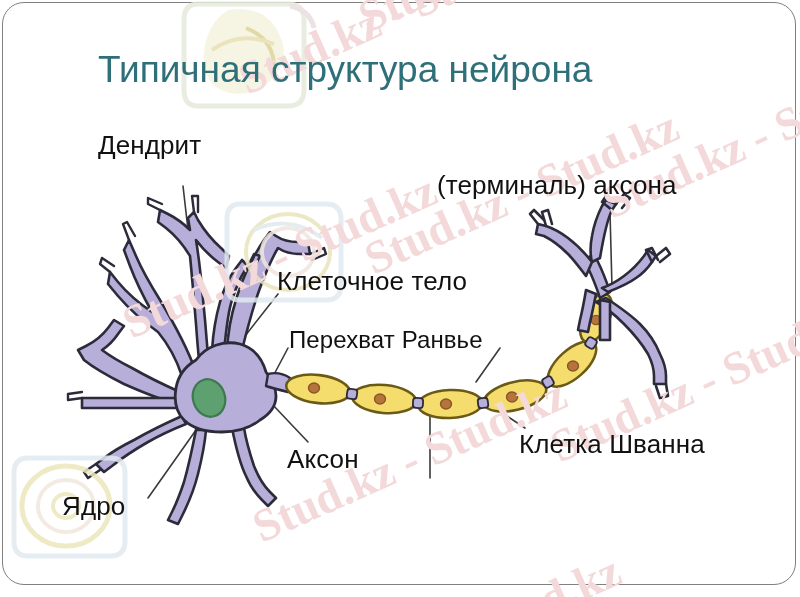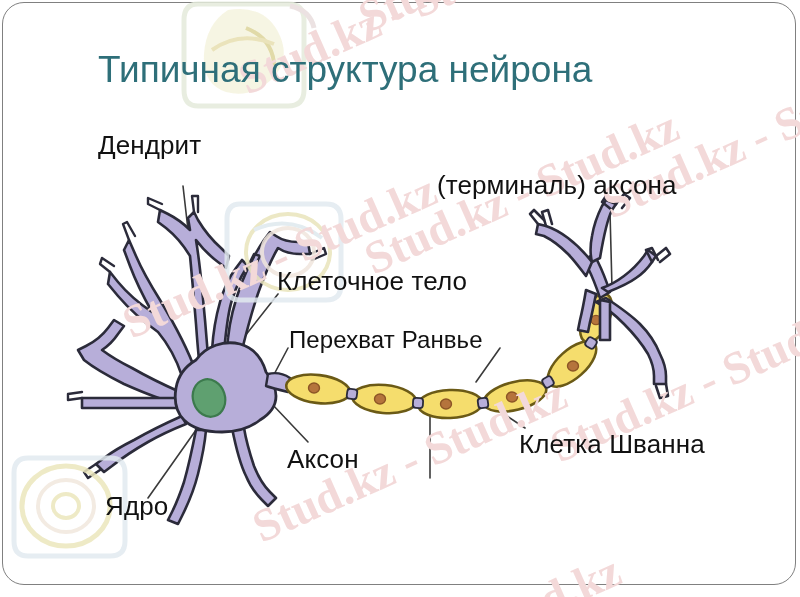--- a/index.html
+++ b/index.html
@@ -361,16 +361,16 @@
 
     <div class="label" style="left:277px; top:266px;">Клеточное тело</div>
 
     <div class="label" style="left:289px; top:325px; font-size:24px;">Перехват Ранвье</div>
 
     <div class="label" style="left:287px; top:444px;">Аксон</div>
 
     <div class="label" style="left:519px; top:429px;">Клетка Шванна</div>
 
 
-    <div class="label" style="left:62px; top:491px;margin-left:43px;">Ядро</div>
+    <div class="label" style="left:62px; top:491px;">Ядро</div>
   </div>
 
 </div>
 
 </body></html>

